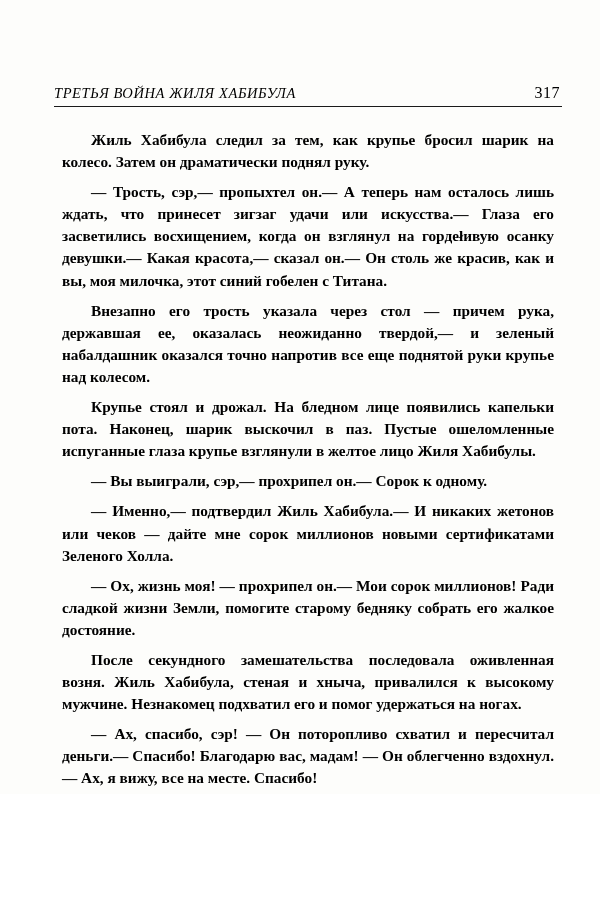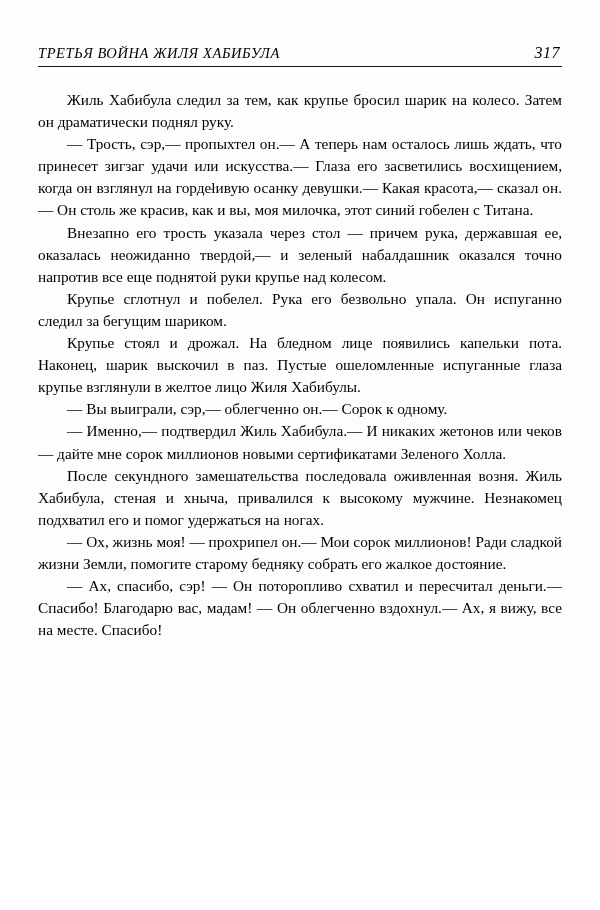--- a/index.html
+++ b/index.html
@@ -13,80 +13,80 @@
     overflow: hidden;
     font-family: "Liberation Serif", "DejaVu Serif", serif;
     color: #000000;
   }
   .page {
     position: relative;
     width: 600px;
     height: 794px;
     background: #fdfdfb;
     box-sizing: border-box;
-    padding: 44px 38px 20px 38px;
+    padding: 44px 38px 20px 54px;
   }
   .running-head {
     display: flex;
     align-items: baseline;
     justify-content: space-between;
     margin-bottom: 4px;
     padding: 0 2px 0 0;
   }
   .running-head .head-title {
     font-variant: small-caps;
     font-style: italic;
     font-size: 14.5px;
     letter-spacing: 0.6px;
     font-weight: 400;
     text-transform: none;
     font-family: "Liberation Serif", "DejaVu Serif", serif;
   }
   .running-head .folio {
     font-size: 16px;
-    font-style: italic;
     letter-spacing: 0.5px;
+    margin-top: 40px;
   }
   .rule {
     height: 1px;
     background: #1a1a1a;
     margin: 2px 0 22px 0;
     width: 100%;
   }
   .body-text {
     font-size: 15.3px;
     line-height: 1.445;
     text-align: justify;
     text-justify: inter-word;
     hyphens: manual;
   }
   .body-text p {
-    margin: 0;
+    margin: 8px;
     text-indent: 1.9em;
+    font-weight: bold;
   }
 </style>
 </head>
 <body>
 
 <div class="page">
 
   <div class="running-head">
     <div class="head-title">ТРЕТЬЯ ВОЙНА ЖИЛЯ ХАБИБУЛА</div>
     <div class="folio">317</div>
   </div>
 
   <div class="rule"></div>
 
   <div class="body-text">
     <p>Жиль Хабибула следил за тем, как крупье бросил шарик на колесо. Затем он драматически поднял руку.</p>
     <p>— Трость, сэр,— пропыхтел он.— А теперь нам осталось лишь ждать, что принесет зигзаг удачи или искусства.— Глаза его засветились восхищением, когда он взглянул на гордełивую осанку девушки.— Какая красота,— сказал он.— Он столь же красив, как и вы, моя милочка, этот синий гобелен с Титана.</p>
     <p>Внезапно его трость указала через стол — причем рука, державшая ее, оказалась неожиданно твердой,— и зеленый набалдашник оказался точно напротив все еще поднятой руки крупье над колесом.</p>
-    <p>Крупье сглотнул и побелел. Рука его безвольно упала. Он испуганно следил за бегущим шариком.</p>
     <p>Крупье стоял и дрожал. На бледном лице появились капельки пота. Наконец, шарик выскочил в паз. Пустые ошеломленные испуганные глаза крупье взглянули в желтое лицо Жиля Хабибулы.</p>
-    <p>— Вы выиграли, сэр,— облегченно он.— Сорок к одному.</p>
+    <p>— Вы выиграли, сэр,— прохрипел он.— Сорок к одному.</p>
     <p>— Именно,— подтвердил Жиль Хабибула.— И никаких жетонов или чеков — дайте мне сорок миллионов новыми сертификатами Зеленого Холла.</p>
+    <p>— Ох, жизнь моя! — прохрипел он.— Мои сорок миллионов! Ради сладкой жизни Земли, помогите старому бедняку собрать его жалкое достояние.</p>
     <p>После секундного замешательства последовала оживленная возня. Жиль Хабибула, стеная и хныча, привалился к высокому мужчине. Незнакомец подхватил его и помог удержаться на ногах.</p>
-    <p>— Ох, жизнь моя! — прохрипел он.— Мои сорок миллионов! Ради сладкой жизни Земли, помогите старому бедняку собрать его жалкое достояние.</p>
     <p>— Ах, спасибо, сэр! — Он поторопливо схватил и пересчитал деньги.— Спасибо! Благодарю вас, мадам! — Он облегченно вздохнул.— Ах, я вижу, все на месте. Спасибо!</p>
 
   </div>
 
 </div>
 
 </body></html>

